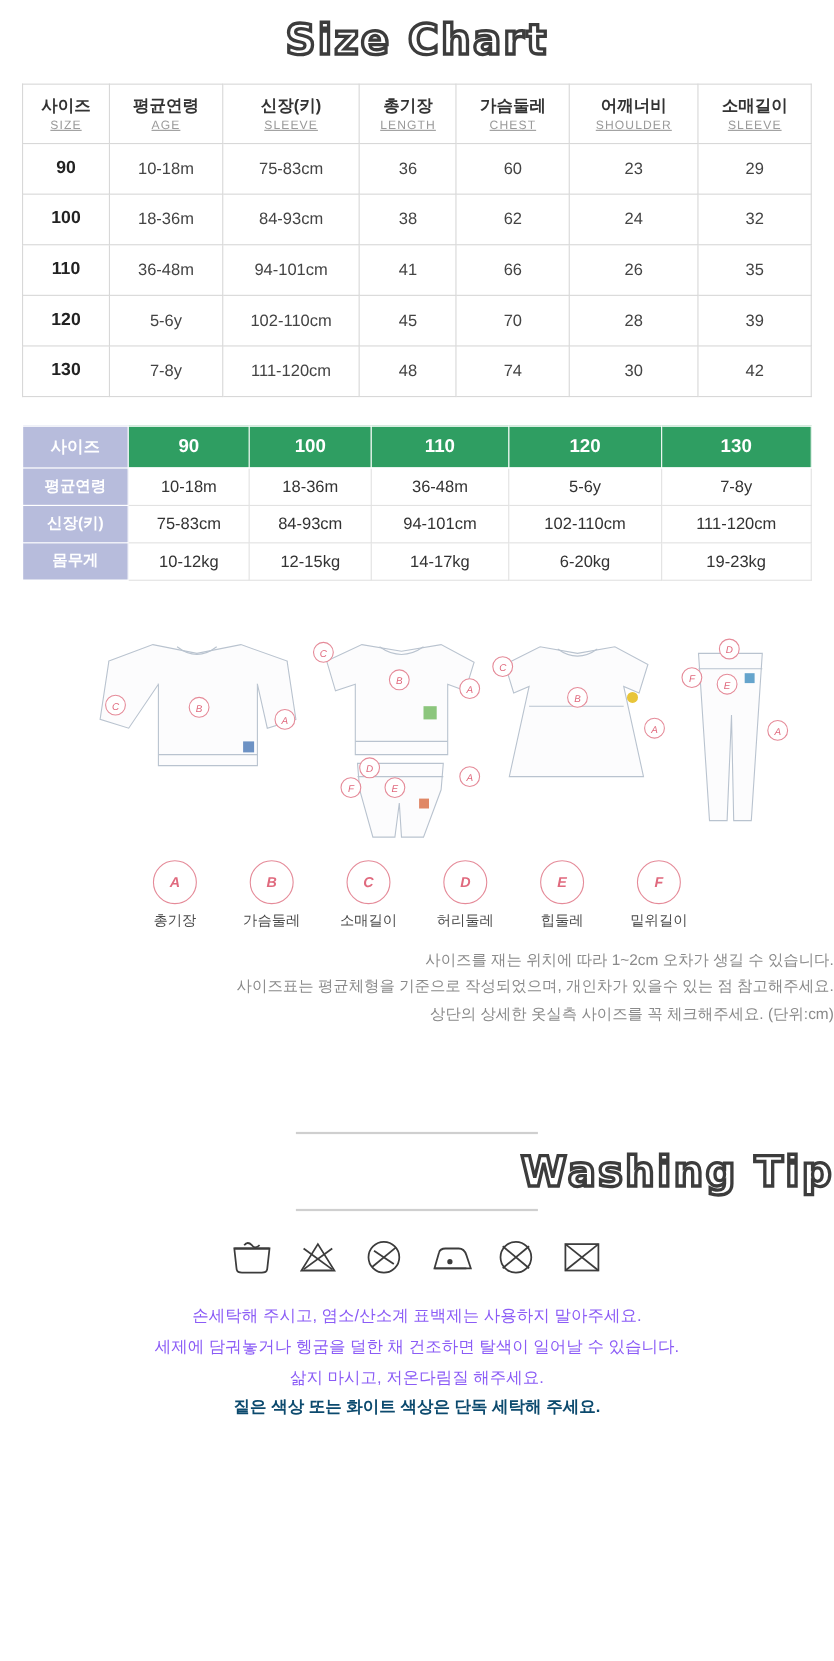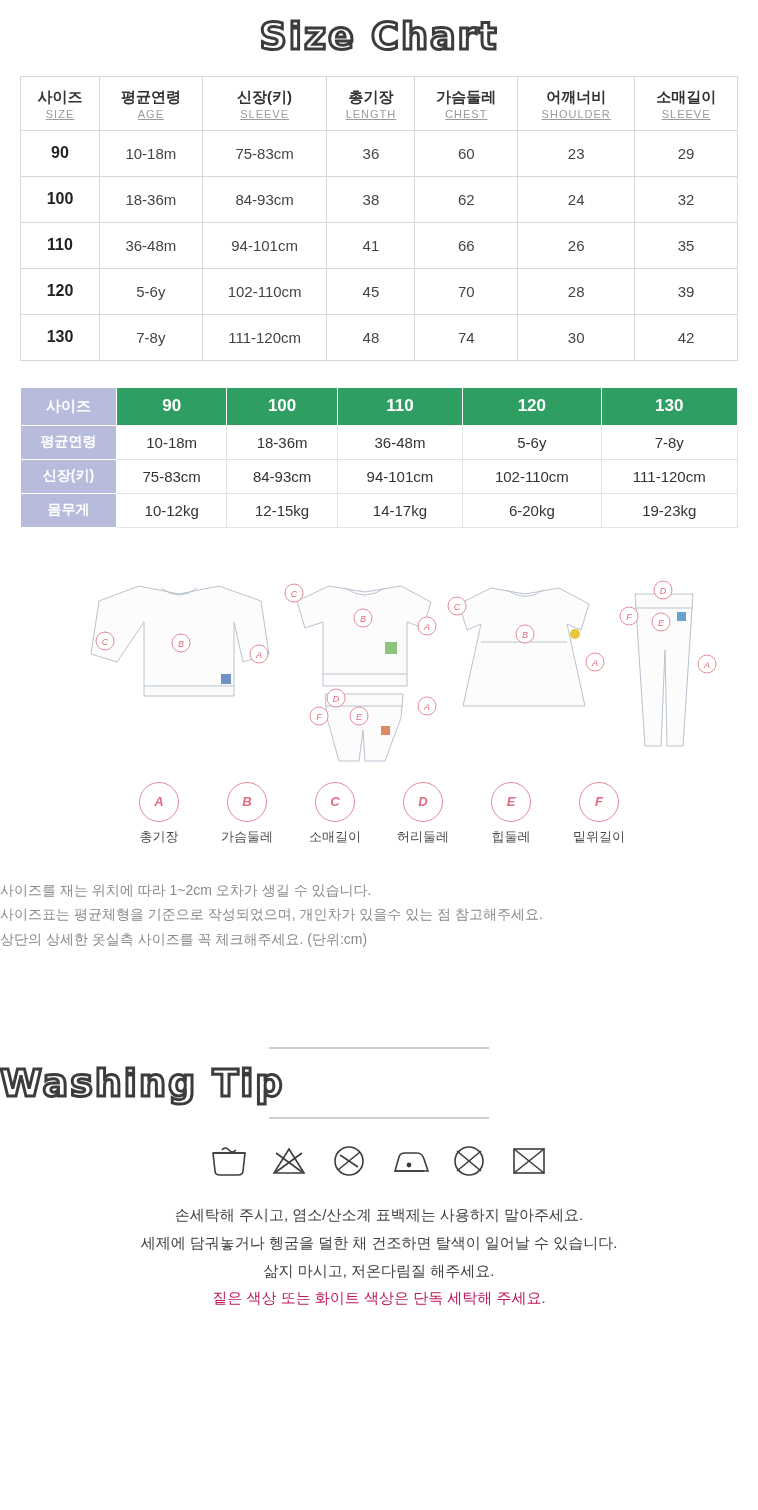--- a/index.html
+++ b/index.html
@@ -71,32 +71,32 @@
   .legend-item { width: 76px; text-align:center; }
   .legend-circle {
     width: 40px; height: 40px; border-radius: 50%;
     border: 1px solid #e58b99; margin: 0 auto 6px auto;
     display:flex; align-items:center; justify-content:center;
     font-size: 13px; color:#e06a7e; font-style: italic; font-weight: bold;
   }
   .legend-label { font-size: 13px; color:#4a4a4a; }
 
   
-  .notes { text-align:left; margin-top: 32px; line-height: 1.75; }
+  .notes { text-align:right; margin-top: 14px; line-height: 1.75; }
   .notes div { font-size: 14px; color: #8a8a8a; }
 
   
-  .wash-title-wrap { text-align:left; margin-top: 96px; position: relative; }
+  .wash-title-wrap { text-align:right; margin-top: 96px; position: relative; }
   .rule { width: 220px; height: 2px; background: #cfcfcf; margin: 0 auto 14px auto; }
   .rule.bottom { margin: 12px auto 0 auto; }
   .wash-icons { display:flex; justify-content:center; gap: 14px; margin-top: 22px; }
   .wash-icons svg { display:block; }
   .wash-text { text-align:center; margin-top: 20px; line-height: 1.85; padding-bottom: 36px; }
-  .wash-text div { font-size: 15px; color:#404040; }
-  .wash-text .strong { font-weight: normal; color:#be185d; }
+  .wash-text div { font-size: 15px; color:#8b5cf6; }
+  .wash-text .strong { font-weight: bold; color:#0c4a6e; }
 </style>
 </head>
 <body>
 
 <div class="page">
 
   <div class="title-wrap">
     <div class="bubble-title">Size Chart</div>
   </div>
 

